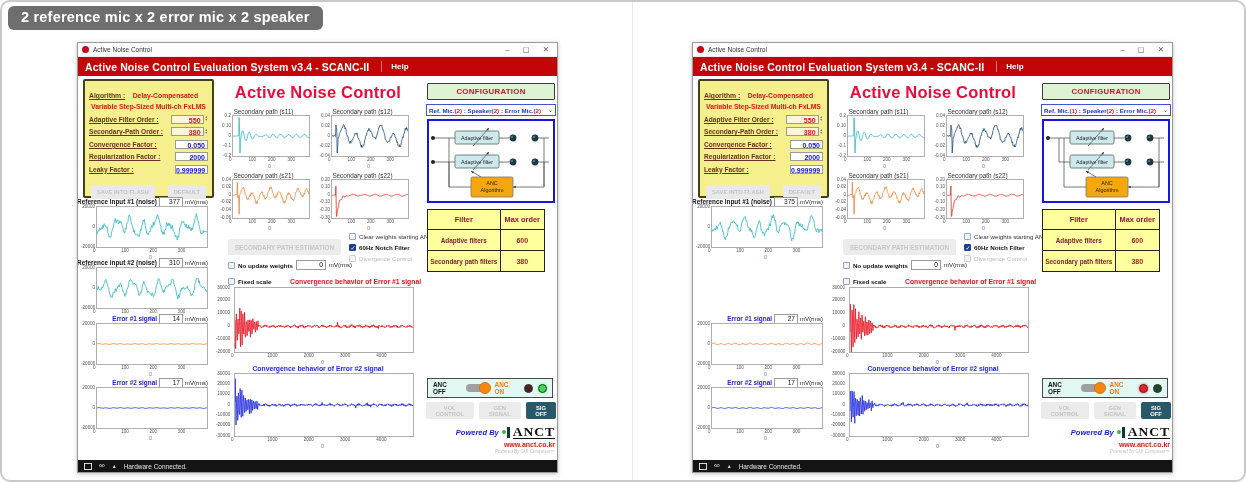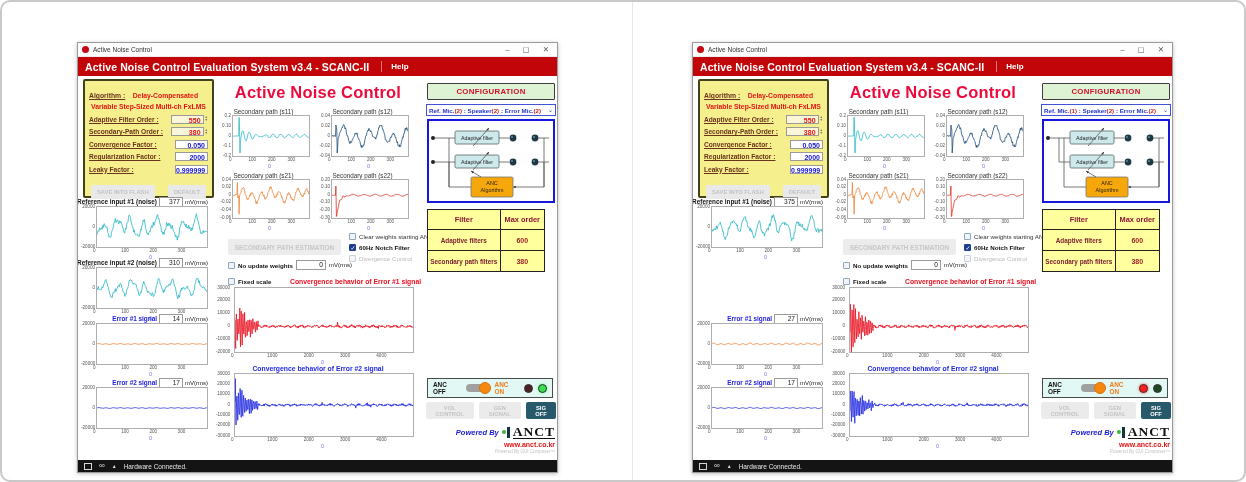--- a/index.html
+++ b/index.html
@@ -115,20 +115,21 @@
   .anct{font-family:"Liberation Serif",serif;font-size:13.5px;font-weight:bold;color:#111;letter-spacing:1px;line-height:13px;border-bottom:1.5px solid #111;}
   .url{display:block;text-align:right;font-size:7px;font-weight:bold;color:#e01616;margin-top:2px;cursor:pointer;}
   .gui{display:block;text-align:right;font-size:4.5px;color:#c2c2c2;margin-top:1px;}
   svg{display:block;}
 </style>
 </head>
 <body>
 
 <div class="canvas">
   <div class="seam"></div>
+  <div class="badge l">2 reference mic x 2 error mic x 2 speaker</div>
   <div id="winhost">
       <div class="window w0">
     <div class="chrome">
       <span class="app-ico"></span>
       <span class="chrome-title">Active Noise Control</span>
       <span class="chrome-controls">
         <span>–</span>
         <span>▢</span>
         <span>✕</span>
       </span>

